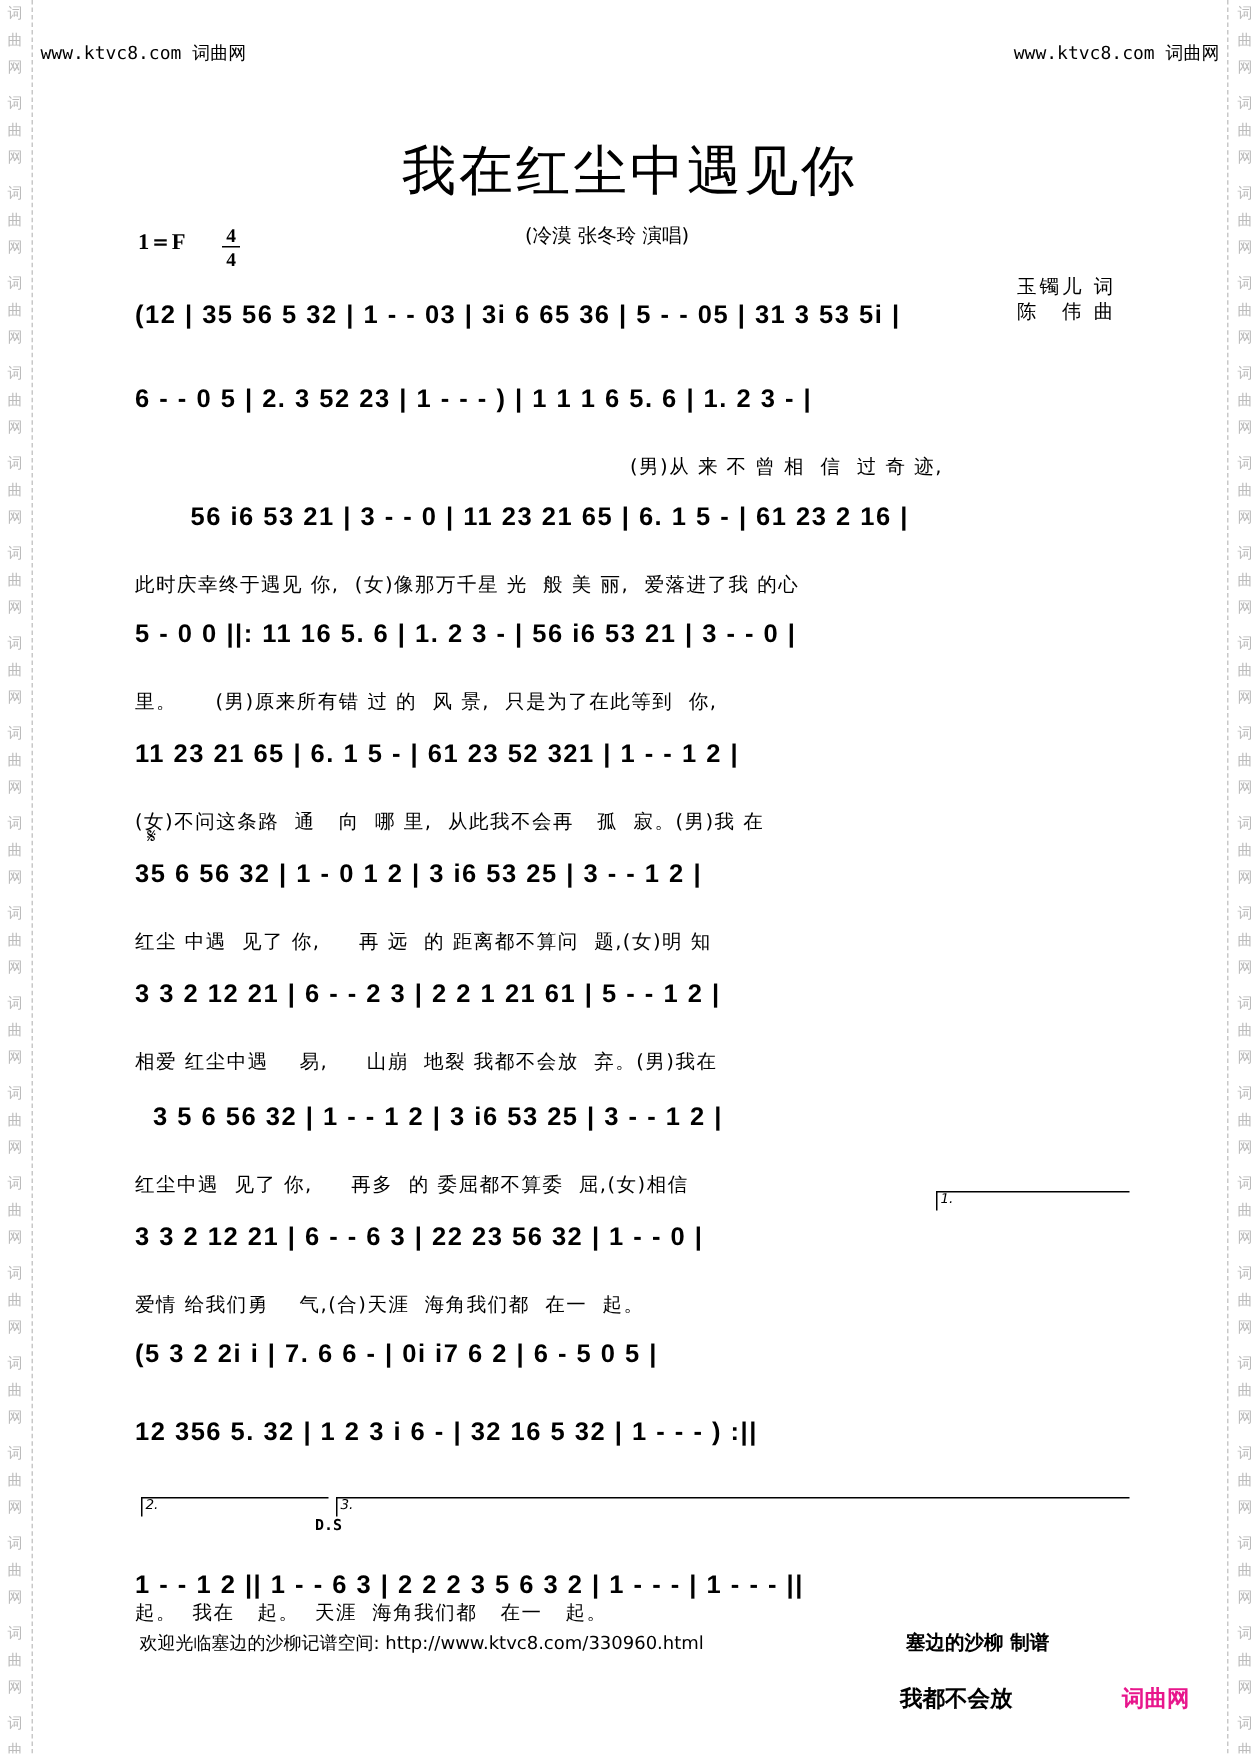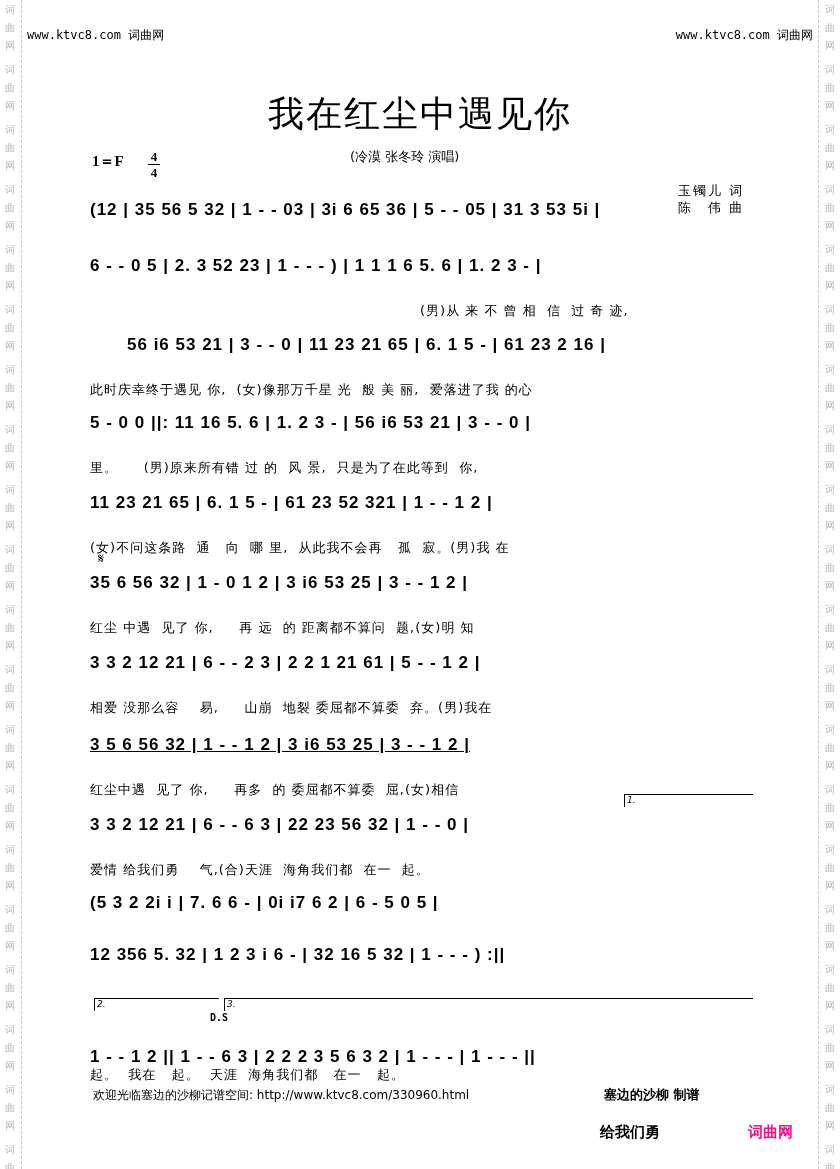--- a/index.html
+++ b/index.html
@@ -175,32 +175,32 @@
     <div class="lyric" style="left: 420px; top: 288px;">(男)从 来 不 曾 相  信  过 奇 迹,</div>
     <div class="notes" style="left: 90px; top: 335px; margin-left: 37px;">56 i6 53 21 | 3 - - 0 | 11 23 21 65 | 6. 1 5 - | 61 23 2 16 |</div>
     <div class="lyric" style="left: 90px; top: 367px;">此时庆幸终于遇见 你,  (女)像那万千星 光  般 美 丽,  爱落进了我 的心</div>
     <div class="notes" style="left: 90px; top: 413px;">5 - 0 0 ||: 11 16 5. 6 | 1. 2 3 - | 56 i6 53 21 | 3 - - 0 |</div>
     <div class="lyric" style="left: 90px; top: 445px;">里。     (男)原来所有错 过 的  风 景,  只是为了在此等到  你,</div>
     <div class="notes" style="left: 90px; top: 493px;">11 23 21 65 | 6. 1 5 - | 61 23 52 321 | 1 - - 1 2 |</div>
     <div class="lyric" style="left: 90px; top: 525px;">(女)不问这条路  通   向  哪 里,  从此我不会再   孤  寂。(男)我 在</div>
     <div class="notes" style="left: 90px; top: 573px;">35 6 56 32 | 1 - 0 1 2 | 3 i6 53 25 | 3 - - 1 2 |</div>
     <div class="lyric" style="left: 90px; top: 605px;">红尘 中遇  见了 你,     再 远  的 距离都不算问  题,(女)明 知</div>
     <div class="notes" style="left: 90px; top: 653px;">3 3 2 12 21 | 6 - - 2 3 | 2 2 1 21 61 | 5 - - 1 2 |</div>
-    <div class="lyric" style="left: 90px; top: 685px;">相爱 没那么容    易,     山崩  地裂 委屈都不算委  弃。(男)我在</div>
-    <div class="notes" style="left: 90px; top: 735px; text-decoration: underline;">3 5 6 56 32 | 1 - - 1 2 | 3 i6 53 25 | 3 - - 1 2 |</div>
+    <div class="lyric" style="left: 90px; top: 685px;">相爱 红尘中遇    易,     山崩  地裂 我都不会放  弃。(男)我在</div>
+    <div class="notes" style="left: 102px; top: 735px;">3 5 6 56 32 | 1 - - 1 2 | 3 i6 53 25 | 3 - - 1 2 |</div>
     <div class="lyric" style="left: 90px; top: 767px;">红尘中遇  见了 你,     再多  的 委屈都不算委  屈,(女)相信</div>
     <div class="notes" style="left: 90px; top: 815px; text-align: center;">3 3 2 12 21 | 6 - - 6 3 | 22 23 56 32 | 1 - - 0 |</div>
     <div class="lyric" style="left: 90px; top: 847px; text-align: right;">爱情 给我们勇    气,(合)天涯  海角我们都  在一  起。</div>
     <div class="notes" style="left: 90px; top: 893px;">(5 3 2 2i i | 7. 6 6 - | 0i i7 6 2 | 6 - 5 0 5 |</div>
     <div class="notes" style="left: 90px; top: 945px;">12 356 5. 32 | 1 2 3 i 6 - | 32 16 5 32 | 1 - - - ) :||</div>
     <div class="notes" style="left: 90px; top: 1020px; margin-top: 27px;">1 - - 1 2 || 1 - - 6 3 | 2 2 2 3 5 6 3 2 | 1 - - - | 1 - - - ||</div>
     <div class="lyric" style="left: 90px; top: 1052px;">起。  我在   起。  天涯  海角我们都   在一   起。</div>
     <div class="segno" style="left: 98px; top: 550px;">𝄋</div>
     <div class="volta" style="left: 624px; top: 794px; width: 126px;">1.</div>
     <div class="volta" style="left: 94px; top: 998px; width: 122px;">2.</div>
     <div class="volta" style="left: 224px; top: 998px; width: 526px;">3.</div>
     <div class="ds" style="left: 210px; top: 1012px; font-weight: bold;">D.S</div>
   </div>
 
 <div class="footer">欢迎光临塞边的沙柳记谱空间: http://www.ktvc8.com/330960.html</div>
 <div class="maker">塞边的沙柳 制谱</div>
-<div class="src">给我们勇</div>
+<div class="src">我都不会放</div>
 <div class="src-brand">词曲网</div>
 
 </body></html>

